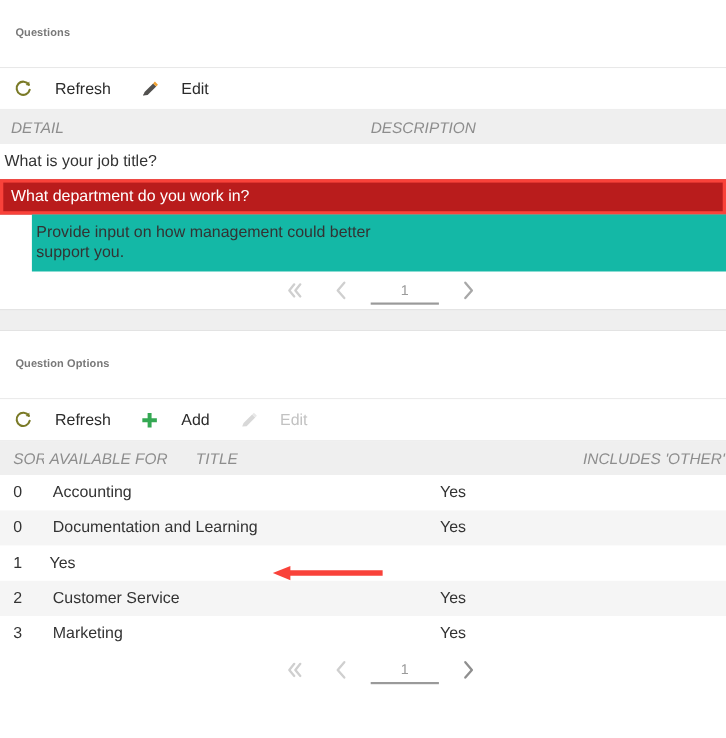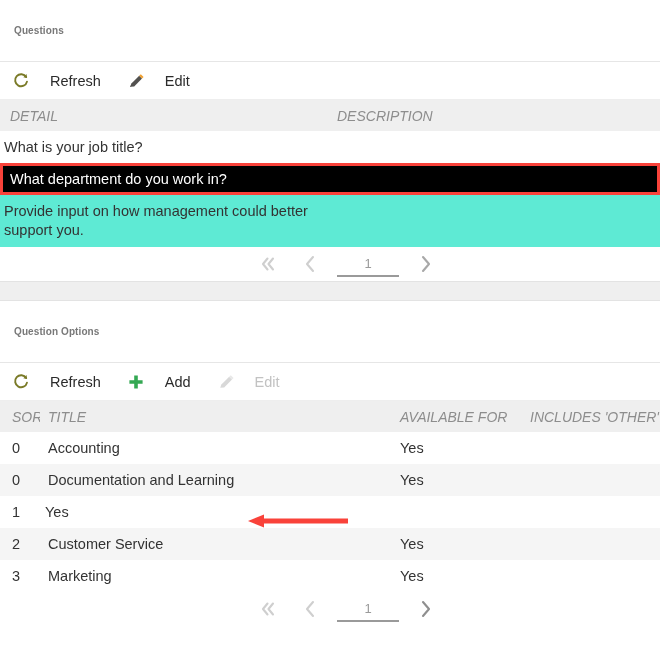--- a/index.html
+++ b/index.html
@@ -96,24 +96,24 @@
     display: flex;
     align-items: center;
     box-sizing: border-box;
     padding-left: 4px;
     padding-right: 4px;
     font-size: 14.5px;
     color: #333333;
     background: #ffffff;
     cursor: pointer;
   }
-  .q-row.alt { background: #5eead4; }
+  .q-row.alt { background: #14b8a6; margin-left: 29px; }
   .q-row.tall { min-height: 52px; line-height: 19px; }
   .q-row.selected {
-    background: #000000;
+    background: #b91c1c;
     color: #ffffff;
     border: 3px solid #f9423a;
     padding-left: 7px;
     min-height: 32px;
   }
   .q-text { display: block; }
 
   
   .pager {
     height: 34px;
@@ -288,22 +288,22 @@
           <path d="M3.2 14.8 L4.4 11.6 L12.2 3.8 L15.0 6.6 L7.2 14.4 Z" fill="#d8d8d8"></path>
           <path d="M12.2 3.8 L13.8 2.2 L16.6 5.0 L15.0 6.6 Z" fill="#e8e8e8"></path>
         </svg>
       </span>
       <span class="tb-label">Edit</span>
     </div>
   </div>
 
   <div class="col-head">
     <div class="ch c-sort">SORT</div>
+    <div class="ch c-avail">AVAILABLE FOR</div>
     <div class="ch c-title">TITLE</div>
-    <div class="ch c-avail">AVAILABLE FOR</div>
     <div class="ch c-other">INCLUDES 'OTHER'</div>
   </div>
 
   <div class="o-row">
     <div class="cell c-sort">0</div>
     <div class="cell c-title">Accounting</div>
     <div class="cell c-avail">Yes</div>
     <div class="cell c-other"></div>
   </div>
   <div class="o-row alt">

